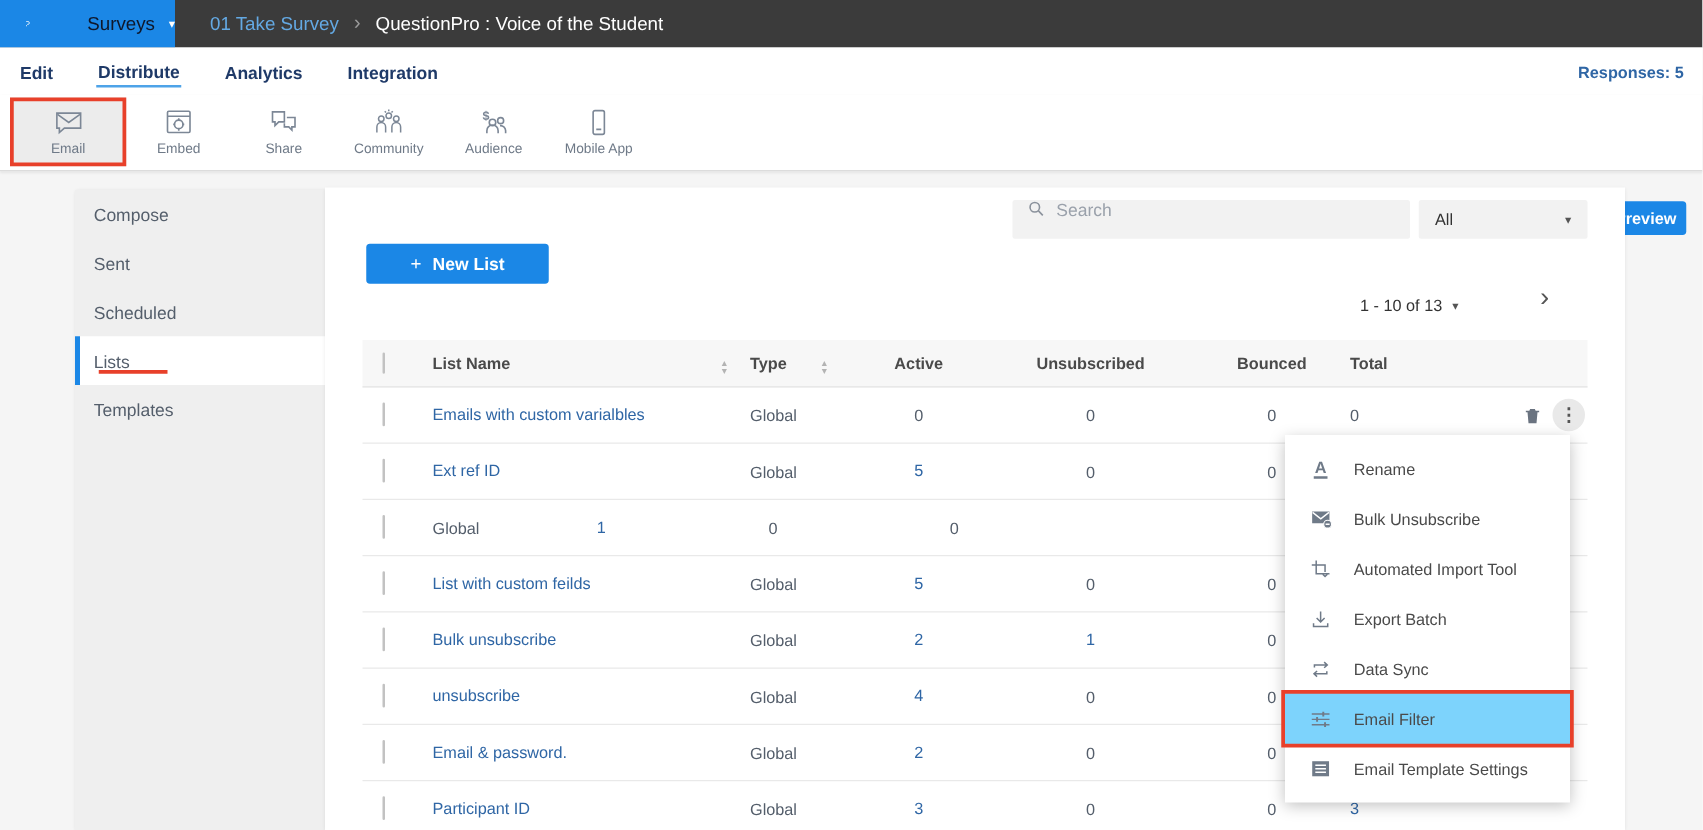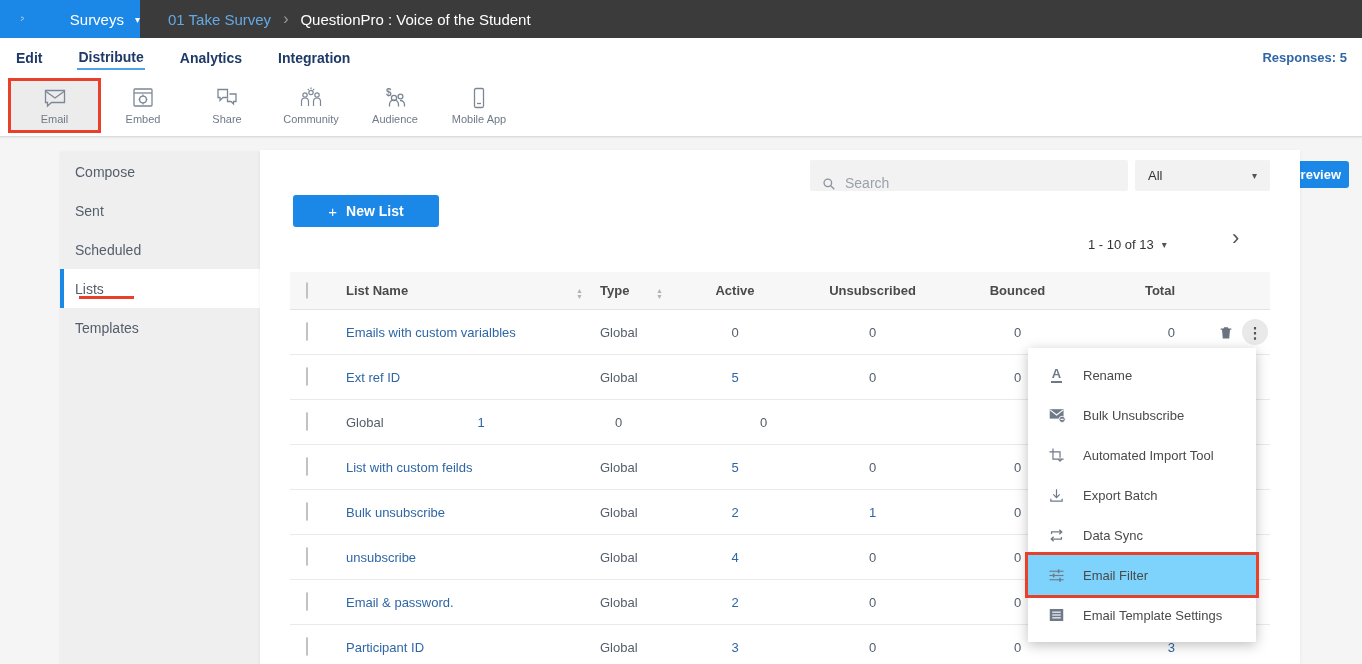--- a/index.html
+++ b/index.html
@@ -5,21 +5,21 @@
   * { margin:0; padding:0; box-sizing:border-box; }
   html,body { width:1362px; height:664px; overflow:hidden; background:#f5f5f5;
     font-family:"Liberation Sans", sans-serif; }
   .page { position:relative; width:1362px; height:664px; }
 
   
   .topbar { position:absolute; top:0; left:0; width:100%; height:38px; background:#3b3b3b;
     display:flex; align-items:center; }
   .logo-block { width:140px; height:38px; background:#1b87e6; display:flex; align-items:center;
     gap:9px; padding-left:20px; flex:none; }
-  .product-name { color:#ffffff; font-size:15px;margin-left:37px; }
+  .product-name { color:#0f172a; font-size:15px;margin-left:37px; }
   .caret { color:#fff; font-size:10px; margin-left:2px; }
   .breadcrumb { display:flex; align-items:center; gap:12px; margin-left:28px; font-size:15px; }
   .bc-survey { color:#64a9e3; }
   .bc-sep { color:#9b9b9b; font-size:16px; }
   .bc-title { color:#ffffff; }
   .topbar-right { margin-left:auto; display:flex; align-items:center; gap:13px; padding-right:13px; }
   .circle-btn { width:27px; height:27px; border:1.5px solid #fff; border-radius:50%;
     display:flex; align-items:center; justify-content:center; color:#fff; font-size:14px; font-weight:bold; }
   .upgrade-btn { height:27px; padding:0 17px; border-radius:14px; background:#f8a01d; border:none;
     color:#fff; font-size:13px; font-weight:bold; display:flex; align-items:center;
@@ -57,21 +57,21 @@
     box-shadow:1px 1px 3px rgba(0,0,0,0.12); }
   .side-item { position:relative; height:39px; display:flex; align-items:center; padding-left:15px;
     font-size:14px; color:#545e6b; }
   .side-item.active { background:#fff; border-left:4px solid #1b87e6; padding-left:11px; }
   .red-underline { position:absolute; left:15px; top:27px; width:55px; height:3px; background:#e8402a; }
 
   
   .main-card { position:absolute; left:260px; top:150px; width:1040px; height:514px; background:#fff;
     box-shadow:0 1px 3px rgba(0,0,0,0.08); }
   .search-box { position:absolute; left:550px; top:10px; width:318px; height:31px; background:#f2f2f2;
-    display:flex; align-items:flex-end; gap:9px; padding:0 12px; border-radius:2px; }
+    display:flex; align-items:flex-start; gap:9px; padding:0 12px; border-radius:2px; }
   .search-input { flex:1; border:none; background:transparent; outline:none; font-size:14px;
     color:#444; font-family:"Liberation Sans",sans-serif; }
   .search-input::placeholder { color:#9aa1ab; }
   .all-dropdown { position:absolute; left:875px; top:10px; width:135px; height:31px; background:#f2f2f2;
     display:flex; align-items:center; justify-content:space-between; padding:0 13px;
     font-size:13px; color:#333; border-radius:2px; }
   .dd-caret { font-size:10px; color:#555; }
   .new-list-btn { position:absolute; left:33px; top:45px; width:146px; height:32px; background:#1b87e6;
     border:none; border-radius:3px; color:#fff; font-size:14px; font-weight:bold;
     display:flex; align-items:center; justify-content:center; gap:9px;
@@ -88,21 +88,21 @@
   .thead { height:38px; background:#f7f7f7; border-bottom:1px solid #e3e3e3; font-weight:bold;
     color:#4a4a4a; font-size:13px; }
   .cell { flex:none; }
   .c-check { width:56px; padding-left:16px; }
   .c-name-h { width:230px; } .c-sort { width:24px; }
   .c-type-h { width:56px; }
   .c-name { width:254px; } .c-type { width:80px; }
   .c-active { width:110px; text-align:center; }
   .c-unsub { width:165px; text-align:center; }
   .c-bounced { width:125px; text-align:center; }
-  .c-total { width:95px; text-align:right; }
+  .c-total { width:95px; text-align:left; }
   .c-actions { flex:1; display:flex; align-items:center; justify-content:flex-end; gap:8px; padding-right:2px; }
   .checkbox { width:16px; height:16px; border:1px solid #c2c2c2; border-radius:2px; background:#fff; }
   .sort-glyph { display:inline-flex; flex-direction:column; color:#b3b3b3; font-size:7px; line-height:6px; }
   .link { color:#2f66a5; font-size:13px; text-decoration:none; }
   .plainnum { color:#545e6b; font-size:13px; }
   .type-txt { color:#545e6b; font-size:13px; }
   .dots-btn { width:26px; height:26px; border-radius:50%; background:#e9e9e9; border:none;
     color:#555; font-size:15px; font-weight:bold; line-height:1; }
   .trash-btn { background:none; border:none; padding:0; display:flex; }
 

